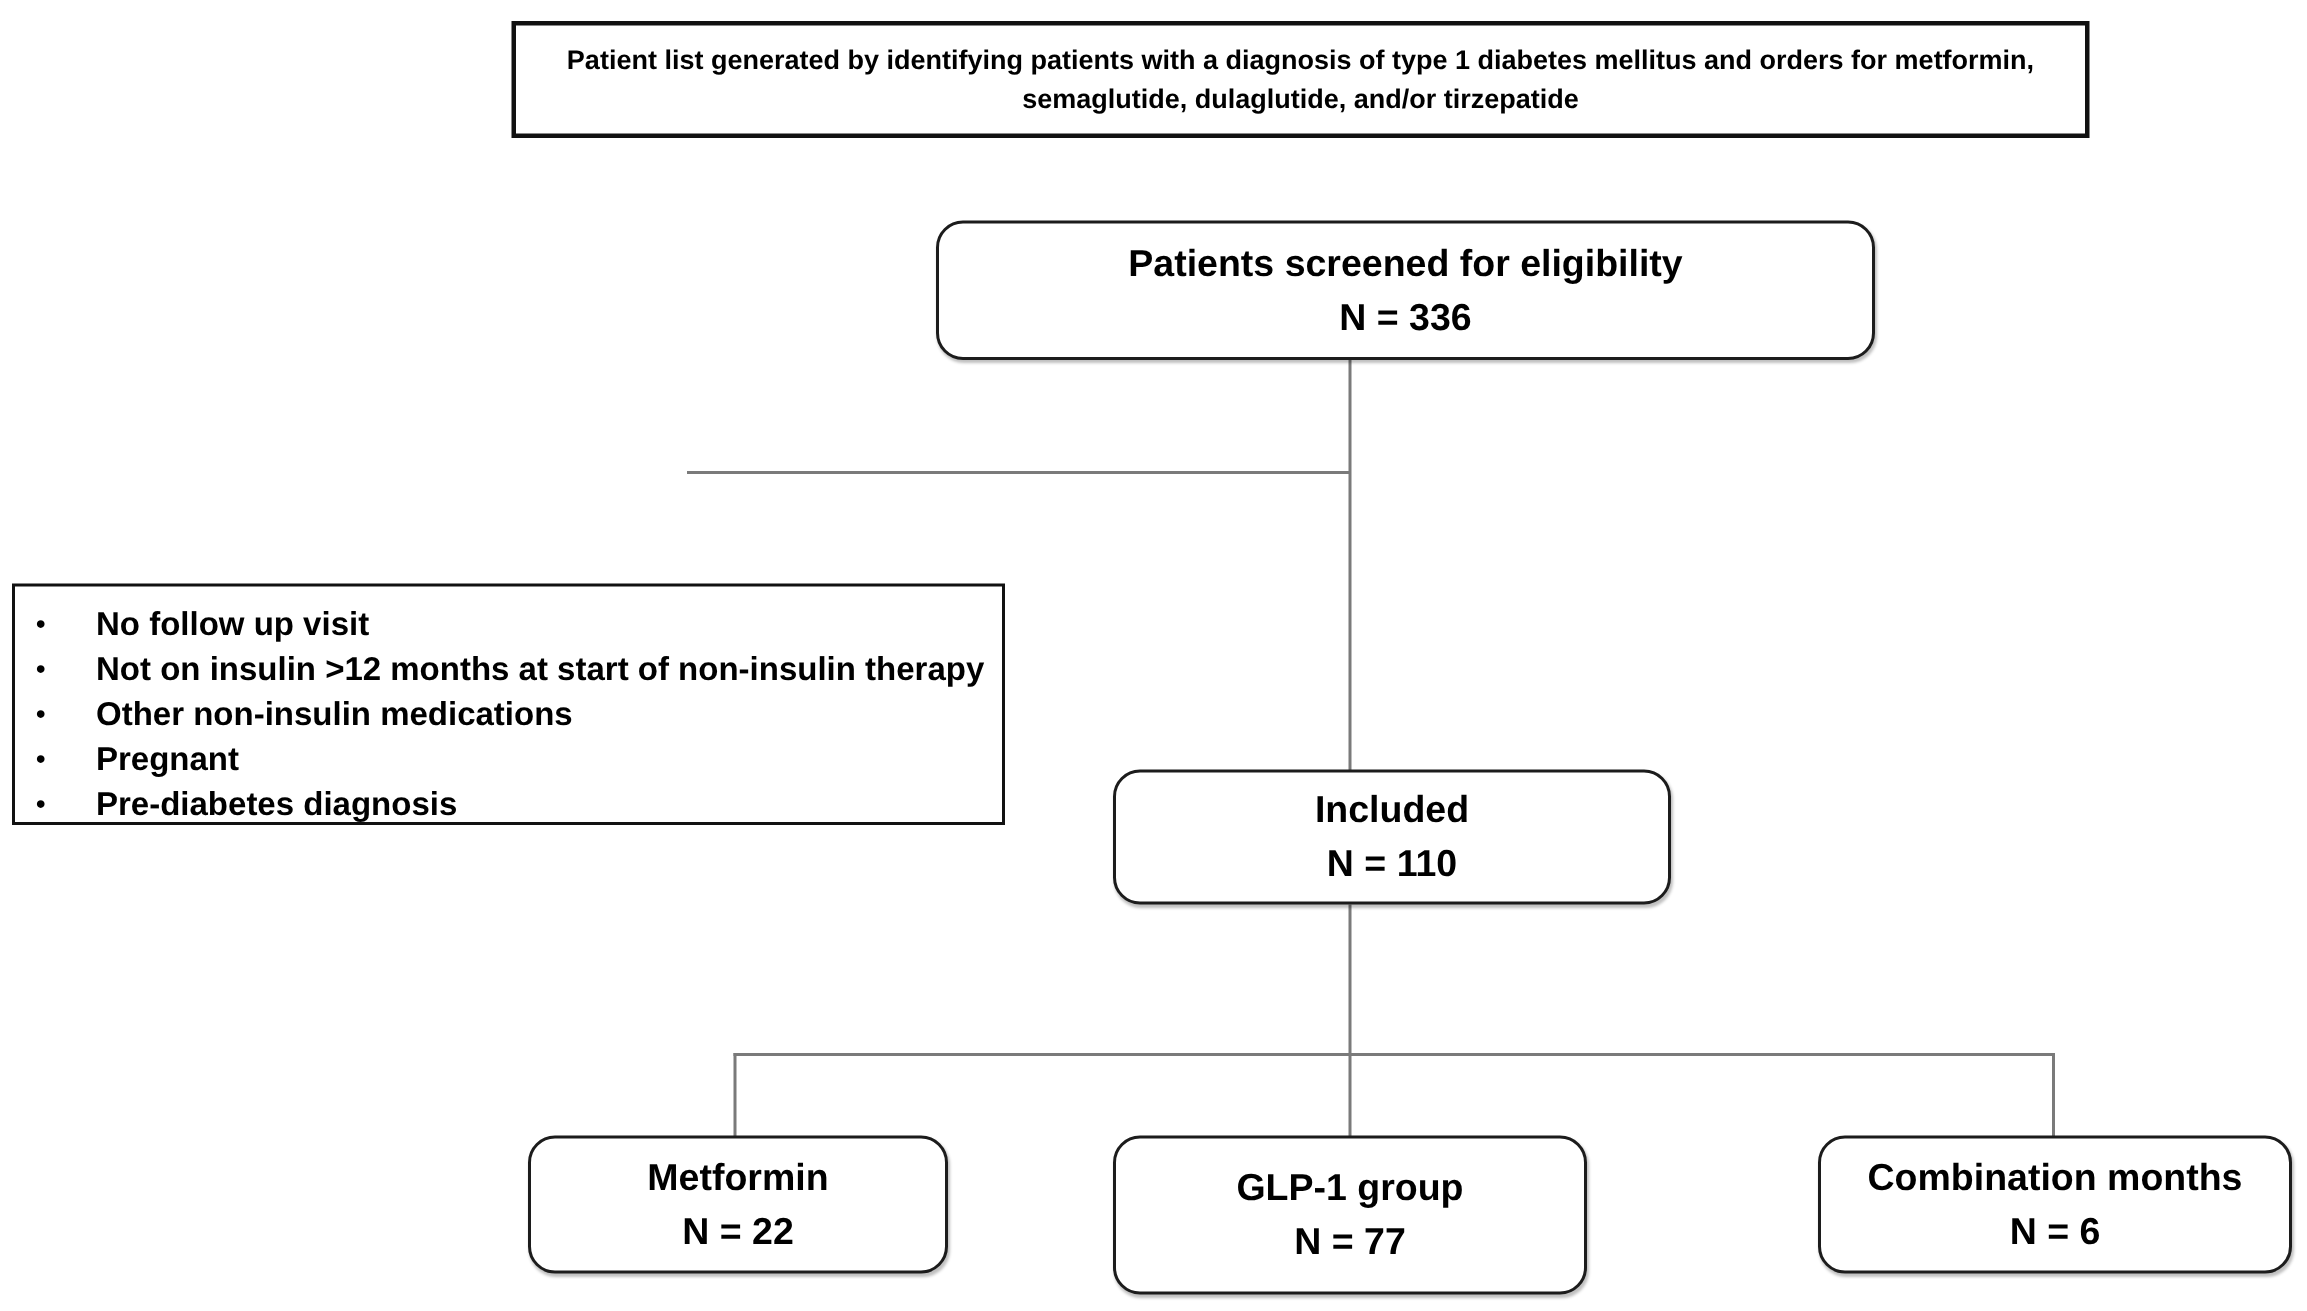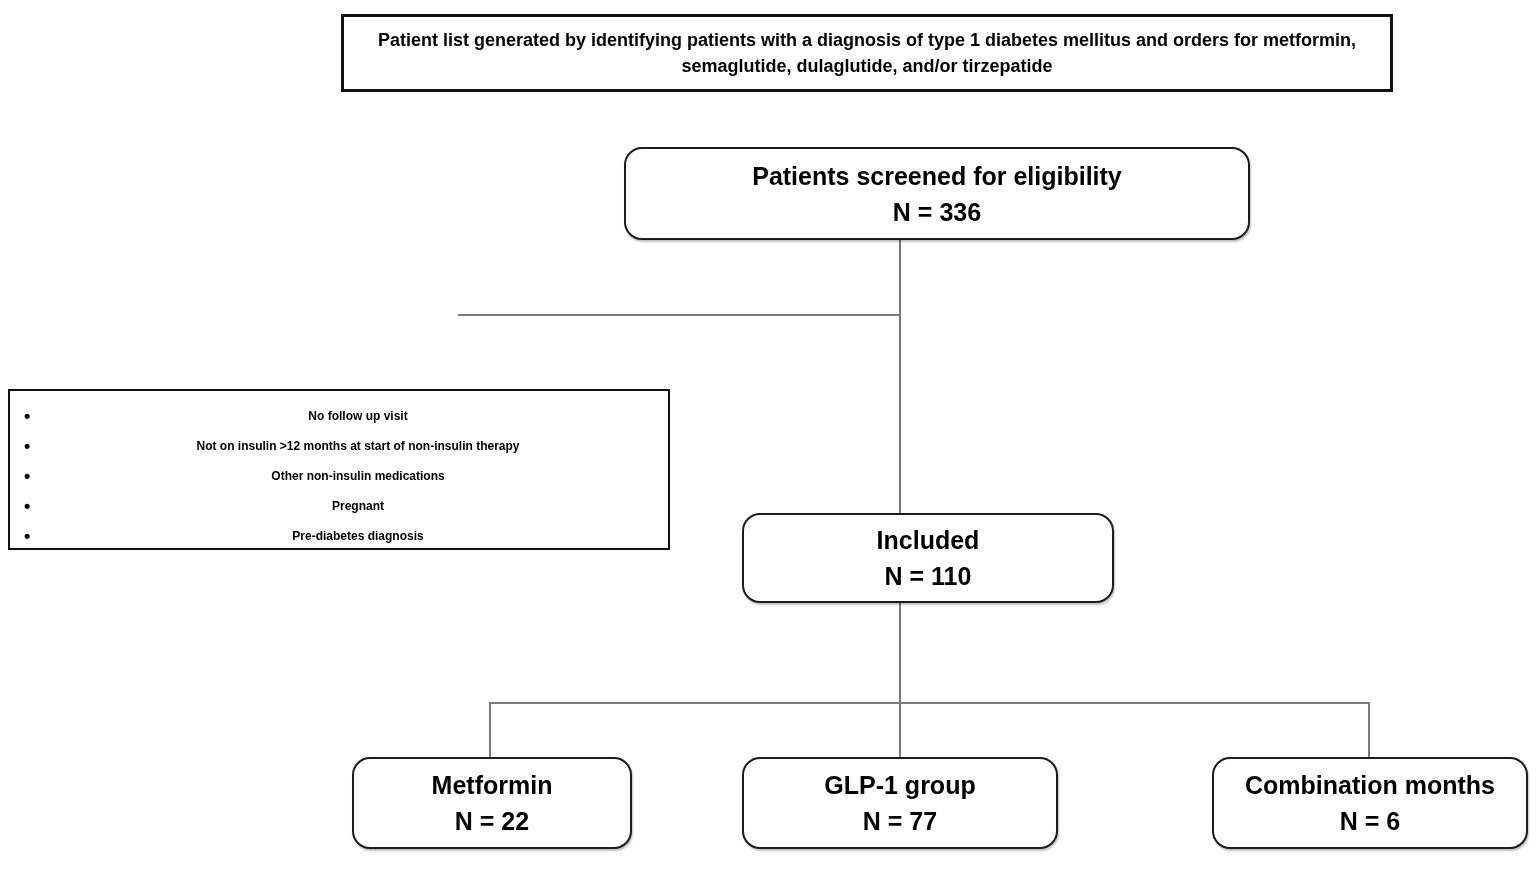--- a/index.html
+++ b/index.html
@@ -54,43 +54,42 @@
   .rbox .box-label,
   .rbox .box-count {
     font-size: 25px;
     line-height: 36px;
     white-space: nowrap;
   }
   .box-screened  { left: 588px;  top: 147px; width: 626px; height: 93px; margin-left: 36px; }
   .box-excluded  { left: 145px;  top: 267px; width: 313px; height: 95px; }
   .box-included  { left: 742px;  top: 513px; width: 372px; height: 90px; }
   .box-metformin { left: 352px;  top: 757px; width: 280px; height: 92px; }
-  .box-glp1      { left: 742px;  top: 757px; width: 316px; height: 92px; }
+  .box-glp1      { left: 742px;  top: 757px; width: 316px; height: 106px; }
   .box-combo     { left: 1212px; top: 757px; width: 316px; height: 92px; }
   
   .reasons-box {
     position: absolute;
     left: 8px;
     top: 389px;
     width: 662px;
     height: 161px;
     border: 2px solid #111111;
     box-sizing: border-box;
   }
   .reasons-box ul {
     margin: 10px 0 0 0;
     padding: 0;
     list-style: none;
   }
   .reasons-box li {
     position: relative;
-    font-size: 12px;
+    font-size: 22px;
     line-height: 30px;
-    padding-left: 38px;
-    text-align: center;
+    padding-left: 54px;
   }
   .reasons-box li::before {
     content: "\2022";
     position: absolute;
     left: 14px;
     top: 0;
     font-size: 18px;
   }
   
   .conn {

